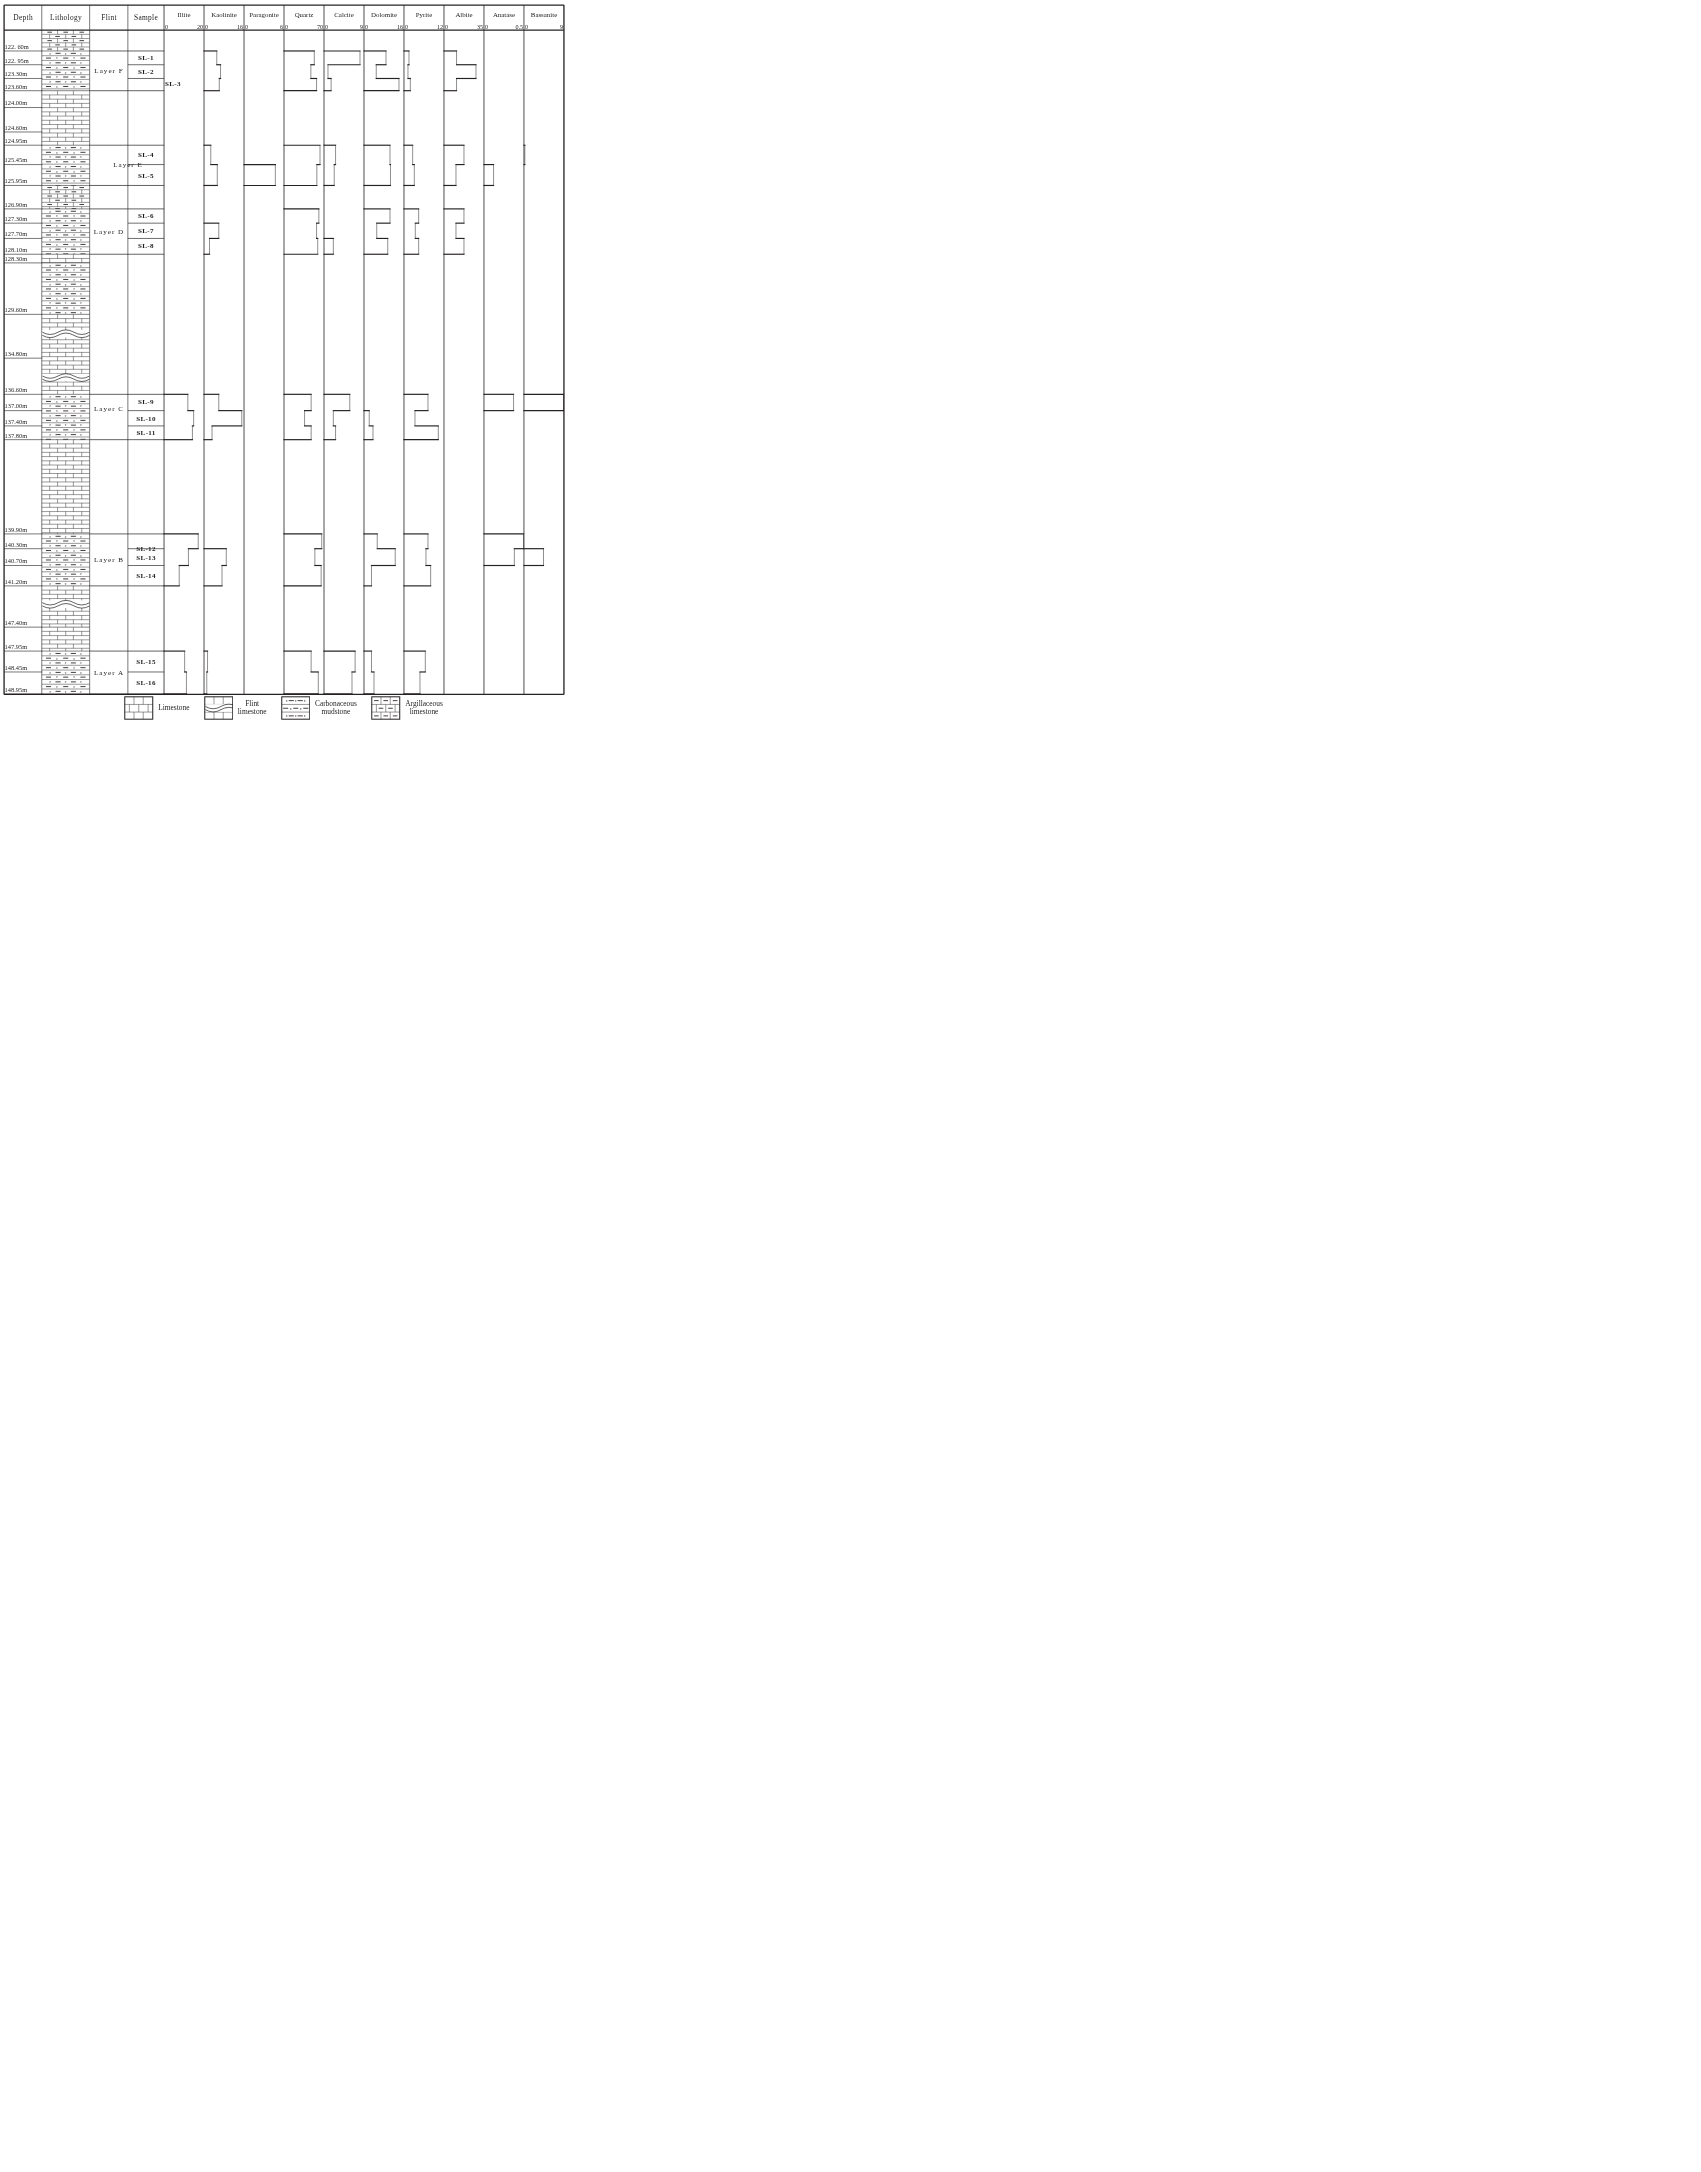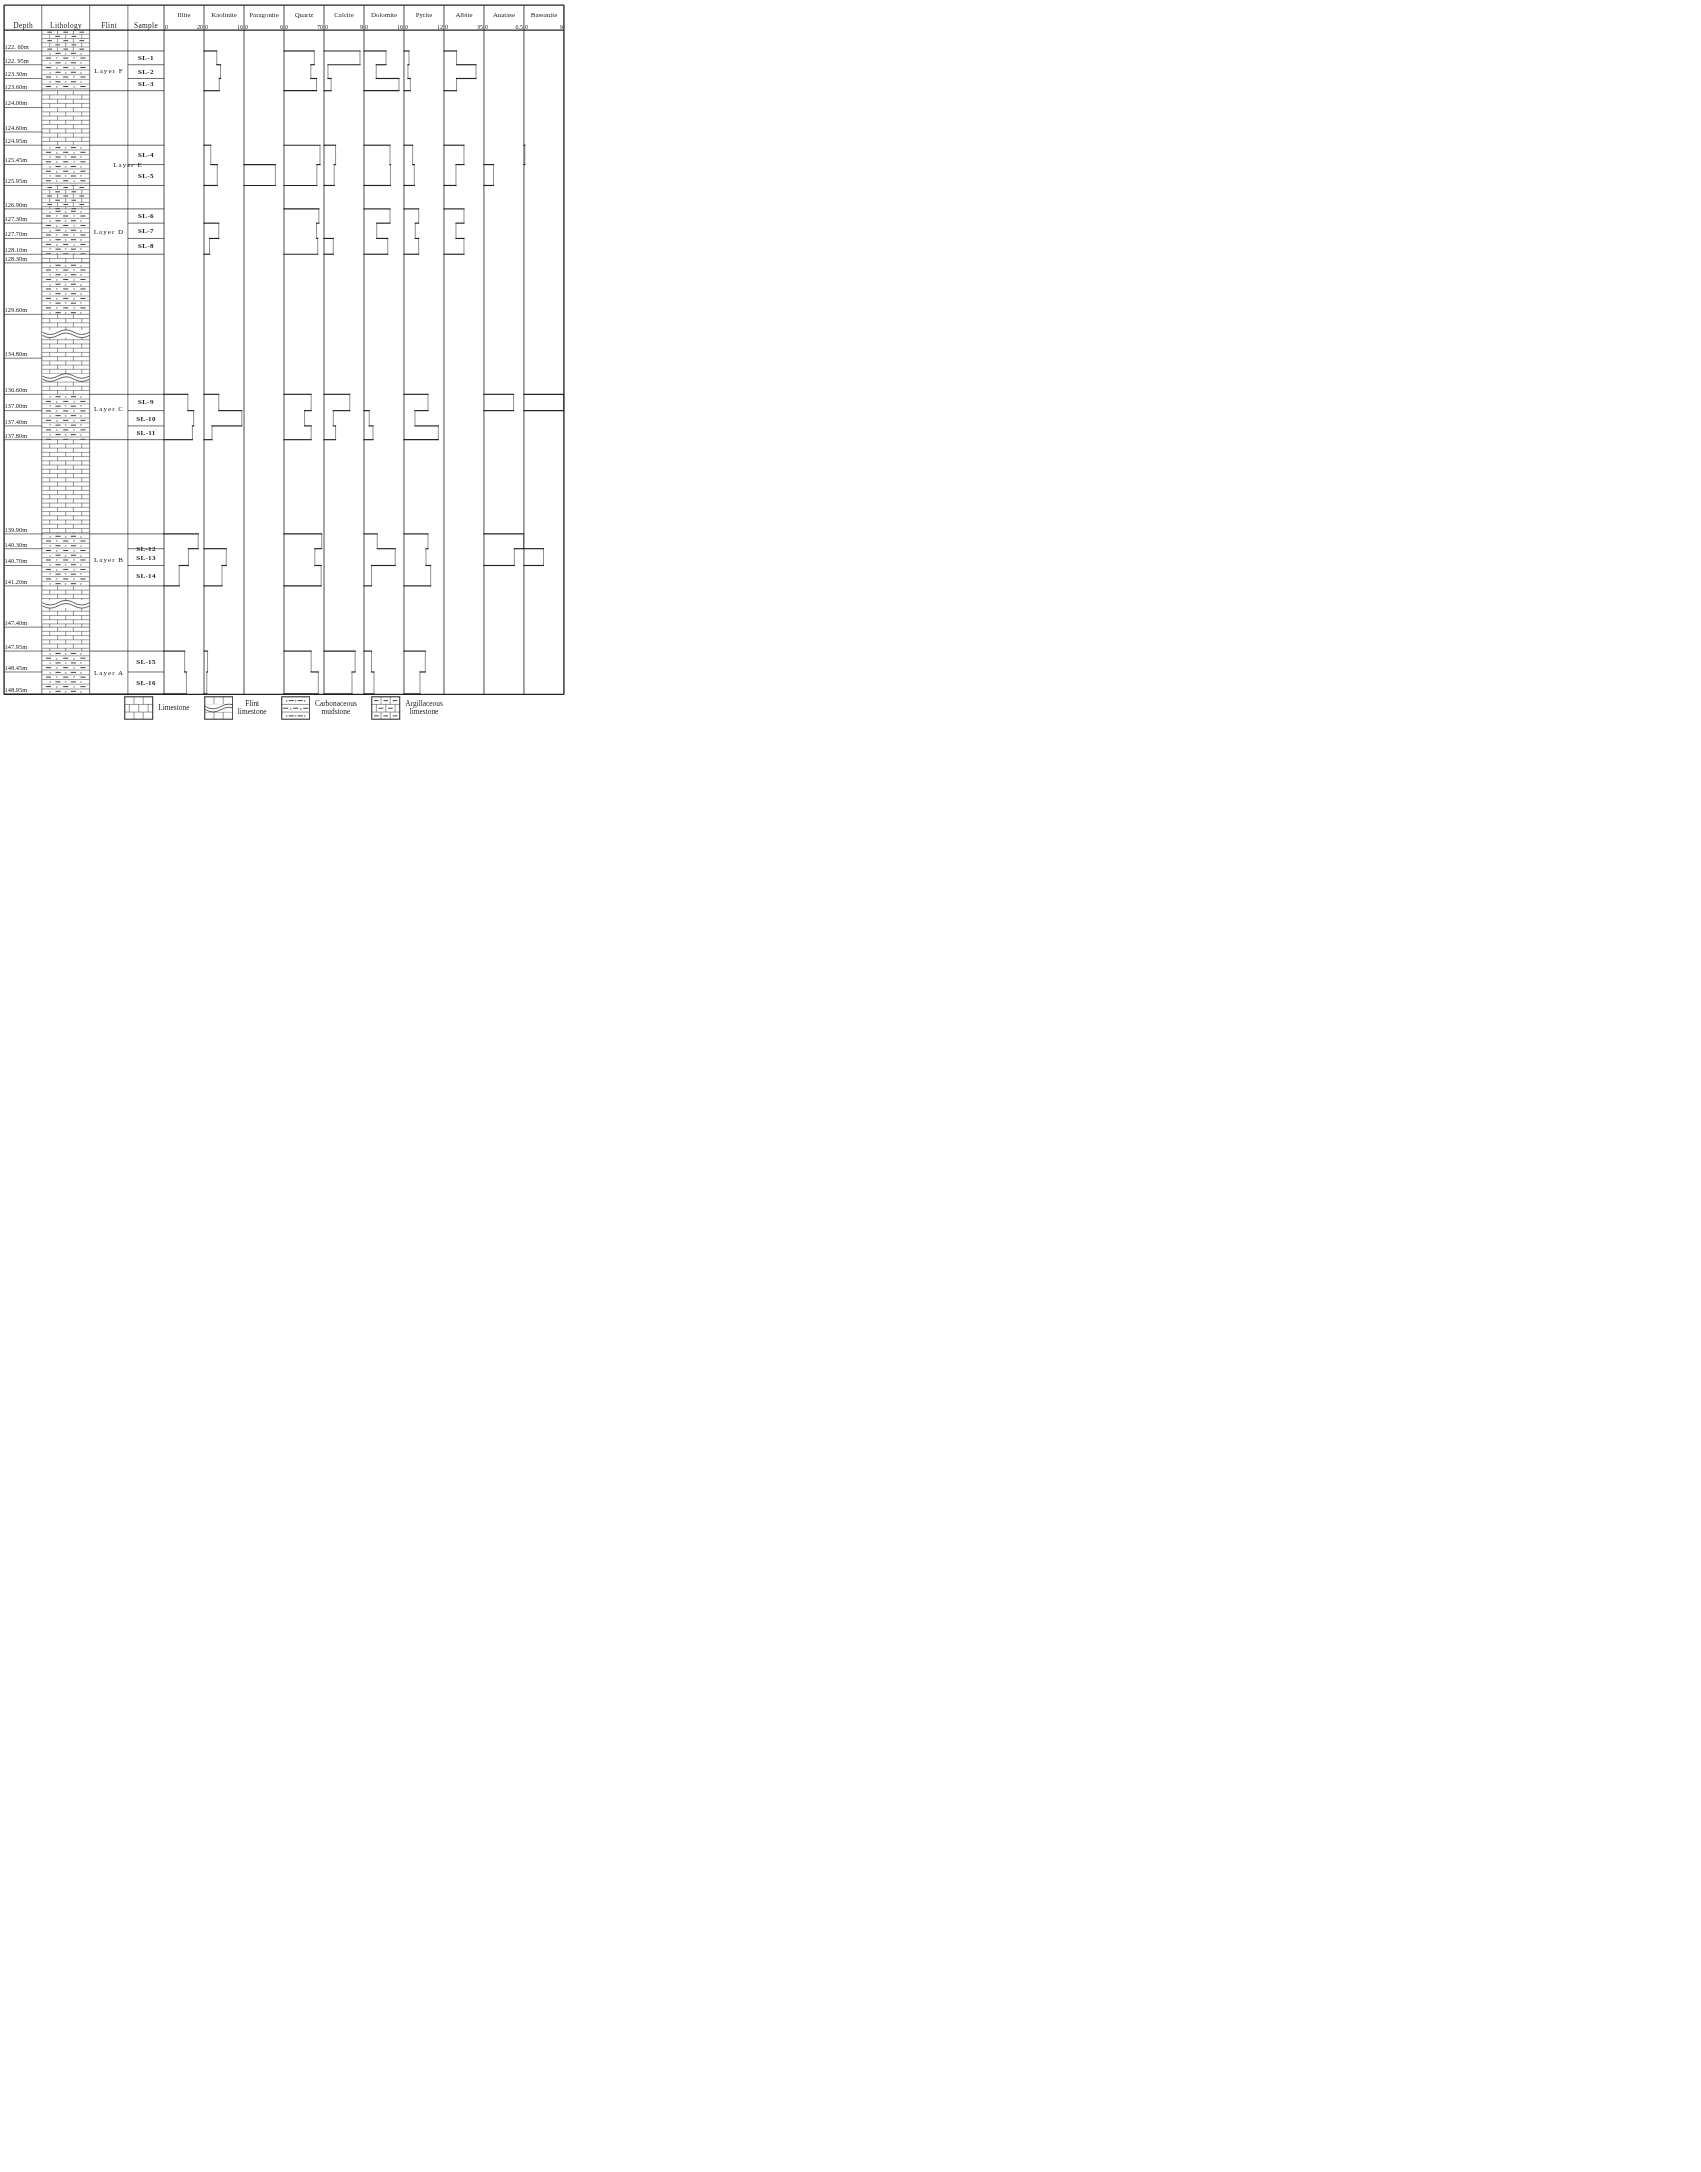--- a/index.html
+++ b/index.html
@@ -1,19 +1,19 @@
 <!DOCTYPE html>
 <html style="font-size:8.2px"><head>
 <meta charset="utf-8">
 <style>
   html,body{margin:0;padding:0;background:#ffffff;}
   body{font-family:"Liberation Serif","DejaVu Serif",serif;color:#1f1d1d;}
   #canvas{position:relative;width:567px;height:726px;background:#ffffff;overflow:hidden;}
   .hcell{position:absolute;top:5.1px;height:25px;display:flex;align-items:center;justify-content:center;
-         font-size:7.4px;letter-spacing:0.3px;margin-top:8px;}
+         font-size:7.4px;letter-spacing:0.3px;}
   .hc-depth{left:4.1px;width:38px;}
   .hc-lith{left:42px;width:48px;}
   .hc-layer{left:90px;width:38px;}
   .hc-sample{left:128px;width:36px;border-radius:6px;}
   .mhcell{position:absolute;top:5.1px;height:25px;display:flex;flex-direction:column;}
   .mh-name{flex:1;display:flex;align-items:center;justify-content:center;font-size:6.9px;white-space:nowrap;}
   .mh-scale{display:flex;justify-content:space-between;font-size:6.1px;padding:0 1px 0.5px 1px;line-height:6.1px;}
   .depth-label{position:absolute;left:4.6px;width:37px;font-size:6.4px;white-space:nowrap;}
   .layer-label{position:absolute;display:flex;align-items:center;justify-content:center;
                font-size:7.1px;letter-spacing:1px;white-space:nowrap;}
@@ -1363,21 +1363,21 @@
       <div class="layer-label" style="top: 51px; height: 40px; left: 90px; width: 38px;">Layer F</div>
       <div class="layer-label" style="top: 145px; height: 40px; left: 90px; width: 38px; margin-left: 19px;">Layer E</div>
       <div class="layer-label" style="top: 209px; height: 45px; left: 90px; width: 38px;">Layer D</div>
       <div class="layer-label" style="top: 394px; height: 29px; left: 90px; width: 38px;">Layer C</div>
       <div class="layer-label" style="top: 534px; height: 52px; left: 90px; width: 38px; border-radius: 14px;">Layer B</div>
       <div class="layer-label" style="top: 651px; height: 43px; left: 90px; width: 38px;">Layer A</div>
     </div>
   <div id="sample-labels">
       <div class="sample-label" style="left: 128px; width: 36px; top: 51px; height: 13.8px;">SL-1</div>
       <div class="sample-label" style="left: 128px; width: 36px; top: 65px; height: 13.8px;">SL-2</div>
-      <div class="sample-label" style="left: 128px; width: 36px; top: 78px; height: 12.2px;">SL-3</div>
+      <div class="sample-label" style="left: 128px; width: 36px; top: 78px; height: 12.2px; padding-left: 27px;">SL-3</div>
       <div class="sample-label" style="left: 128px; width: 36px; top: 145px; height: 19.4px;">SL-4</div>
       <div class="sample-label" style="left: 128px; width: 36px; top: 165px; height: 21px;">SL-5</div>
       <div class="sample-label" style="left: 128px; width: 36px; top: 209px; height: 14.3px;">SL-6</div>
       <div class="sample-label" style="left: 128px; width: 36px; top: 223px; height: 15.3px;">SL-7</div>
       <div class="sample-label" style="left: 128px; width: 36px; top: 238px; height: 16px;">SL-8</div>
       <div class="sample-label" style="left: 128px; width: 36px; top: 394px; height: 16.3px;">SL-9</div>
       <div class="sample-label" style="left: 128px; width: 36px; top: 411px; height: 15.3px;">SL-10</div>
       <div class="sample-label" style="left: 128px; width: 36px; top: 426px; height: 13.8px;">SL-11</div>
       <div class="sample-label" style="left: 128px; width: 36px; top: 534px; height: 29px; font-family: Liberation Serif, serif;">SL-12</div>
       <div class="sample-label" style="left: 128px; width: 36px; top: 549px; height: 17px;">SL-13</div>

